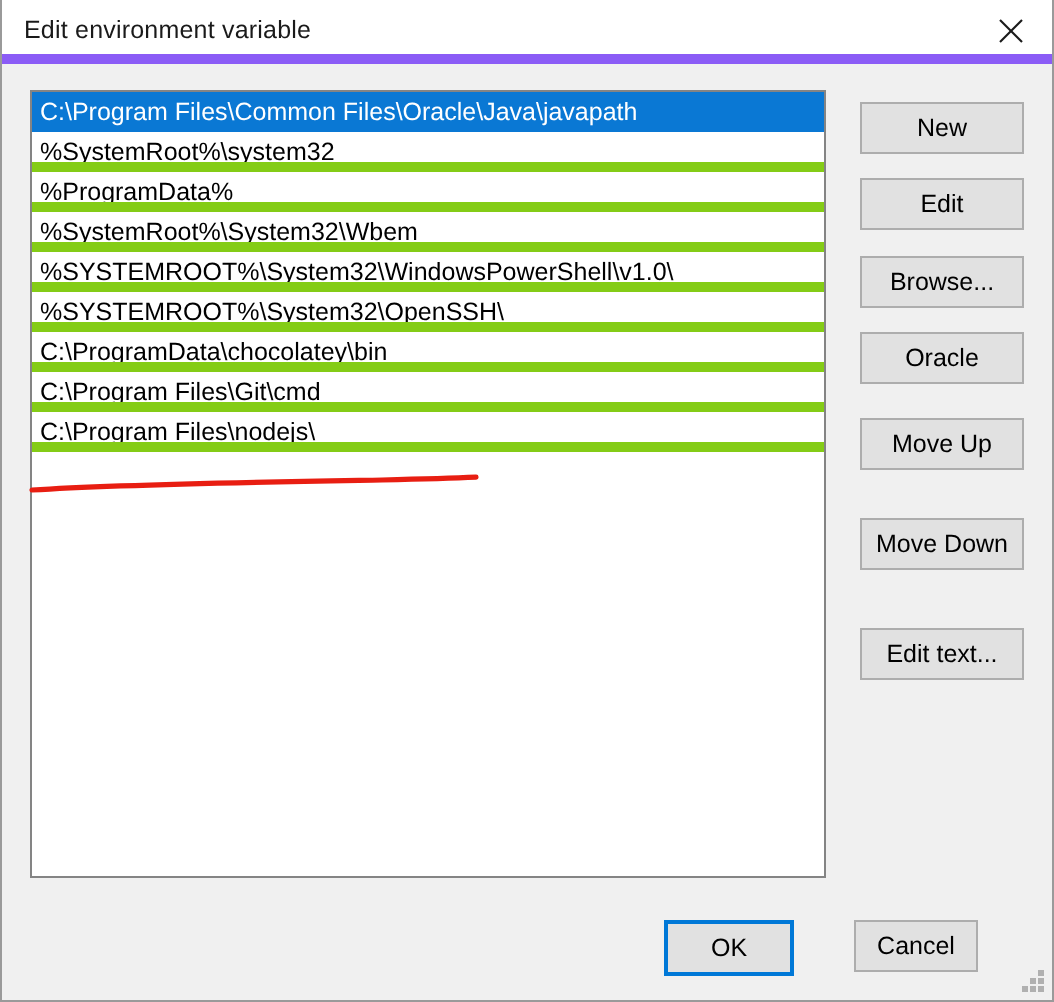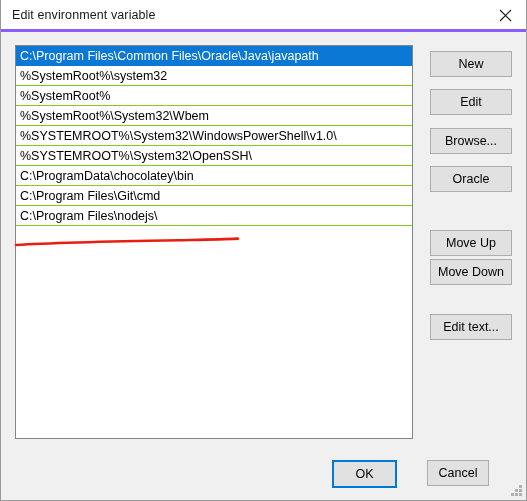--- a/index.html
+++ b/index.html
@@ -30,21 +30,21 @@
   }
 
   
   #titlebar {
     position: absolute;
     left: 0;
     top: 0;
     width: 527px;
     height: 32px;
     background: #ffffff;
-    border-bottom: 3px solid #8b5cf6;
+    border-bottom: 5px solid #8b5cf6;
     box-sizing: border-box;
   }
   #title-text {
     position: absolute;
     left: 11px;
     top: 8px;
     font-size: 12.5px;
     color: #1a1a1a;
     letter-spacing: 0.1px;
     white-space: nowrap;
@@ -86,21 +86,21 @@
   }
   .list-row {
     position: relative;
     height: 20px;
     line-height: 20px;
     padding: 0 0 0 4px;
     box-sizing: border-box;
     white-space: nowrap;
     font-size: 12.5px;
     color: #000000;
-    border-bottom: 1px solid #84cc16;
+    border-bottom: 5px solid #84cc16;
     cursor: default;
     overflow: hidden;
   }
   .list-row.selected {
     background: #0a78d4;
     color: #ffffff;
     border-bottom: 1px solid #0a78d4;
   }
   #list-empty-area {
     height: 196px;
@@ -188,39 +188,39 @@
           <line x1="1" y1="1" x2="12" y2="12" stroke="#1a1a1a" stroke-width="1.1"></line>
           <line x1="12" y1="1" x2="1" y2="12" stroke="#1a1a1a" stroke-width="1.1"></line>
         </svg>
       </span>
     </div>
   </div>
 
   <div id="listbox">
     <div class="list-row selected">C:\Program Files\Common Files\Oracle\Java\javapath</div>
     <div class="list-row">%SystemRoot%\system32</div>
-    <div class="list-row">%SystemRoot%</div>
+    <div class="list-row">%ProgramData%</div>
     <div class="list-row">%SystemRoot%\System32\Wbem</div>
     <div class="list-row">%SYSTEMROOT%\System32\WindowsPowerShell\v1.0\</div>
     <div class="list-row">%SYSTEMROOT%\System32\OpenSSH\</div>
     <div class="list-row">C:\ProgramData\chocolatey\bin</div>
     <div class="list-row">C:\Program Files\Git\cmd</div>
     <div class="list-row">C:\Program Files\nodejs\</div>
     <div id="list-empty-area"></div>
   </div>
 
   <svg id="red-annotation" viewBox="0 0 527 501">
     <path d="M 15 245 C 60 242, 130 241, 190 240 C 212 239.5, 228 239, 237 238.6" fill="none" stroke="#e81e12" stroke-width="2.6" stroke-linecap="round"></path>
   </svg>
 
   <div class="btn side-btn" style="top:51px;">New</div>
   <div class="btn side-btn" style="top:128px;">Browse...</div>
   <div class="btn side-btn" style="top:89px;">Edit</div>
   <div class="btn side-btn" style="top:166px;">Oracle</div>
-  <div class="btn side-btn" style="top:230px;">Move Up</div>
+  <div class="btn side-btn" style="top:209px;">Move Up</div>
   <div class="btn side-btn" style="top:259px;">Move Down</div>
   <div class="btn side-btn" style="top:314px;">Edit text...</div>
 
   <div class="btn" id="ok-button">OK</div>
   <div class="btn" id="cancel-button">Cancel</div>
 
   <div id="resize-grip">
     <i style="left:9px; top:1px;"></i>
     <i style="left:5px; top:5px;"></i>
     <i style="left:9px; top:5px;"></i>

